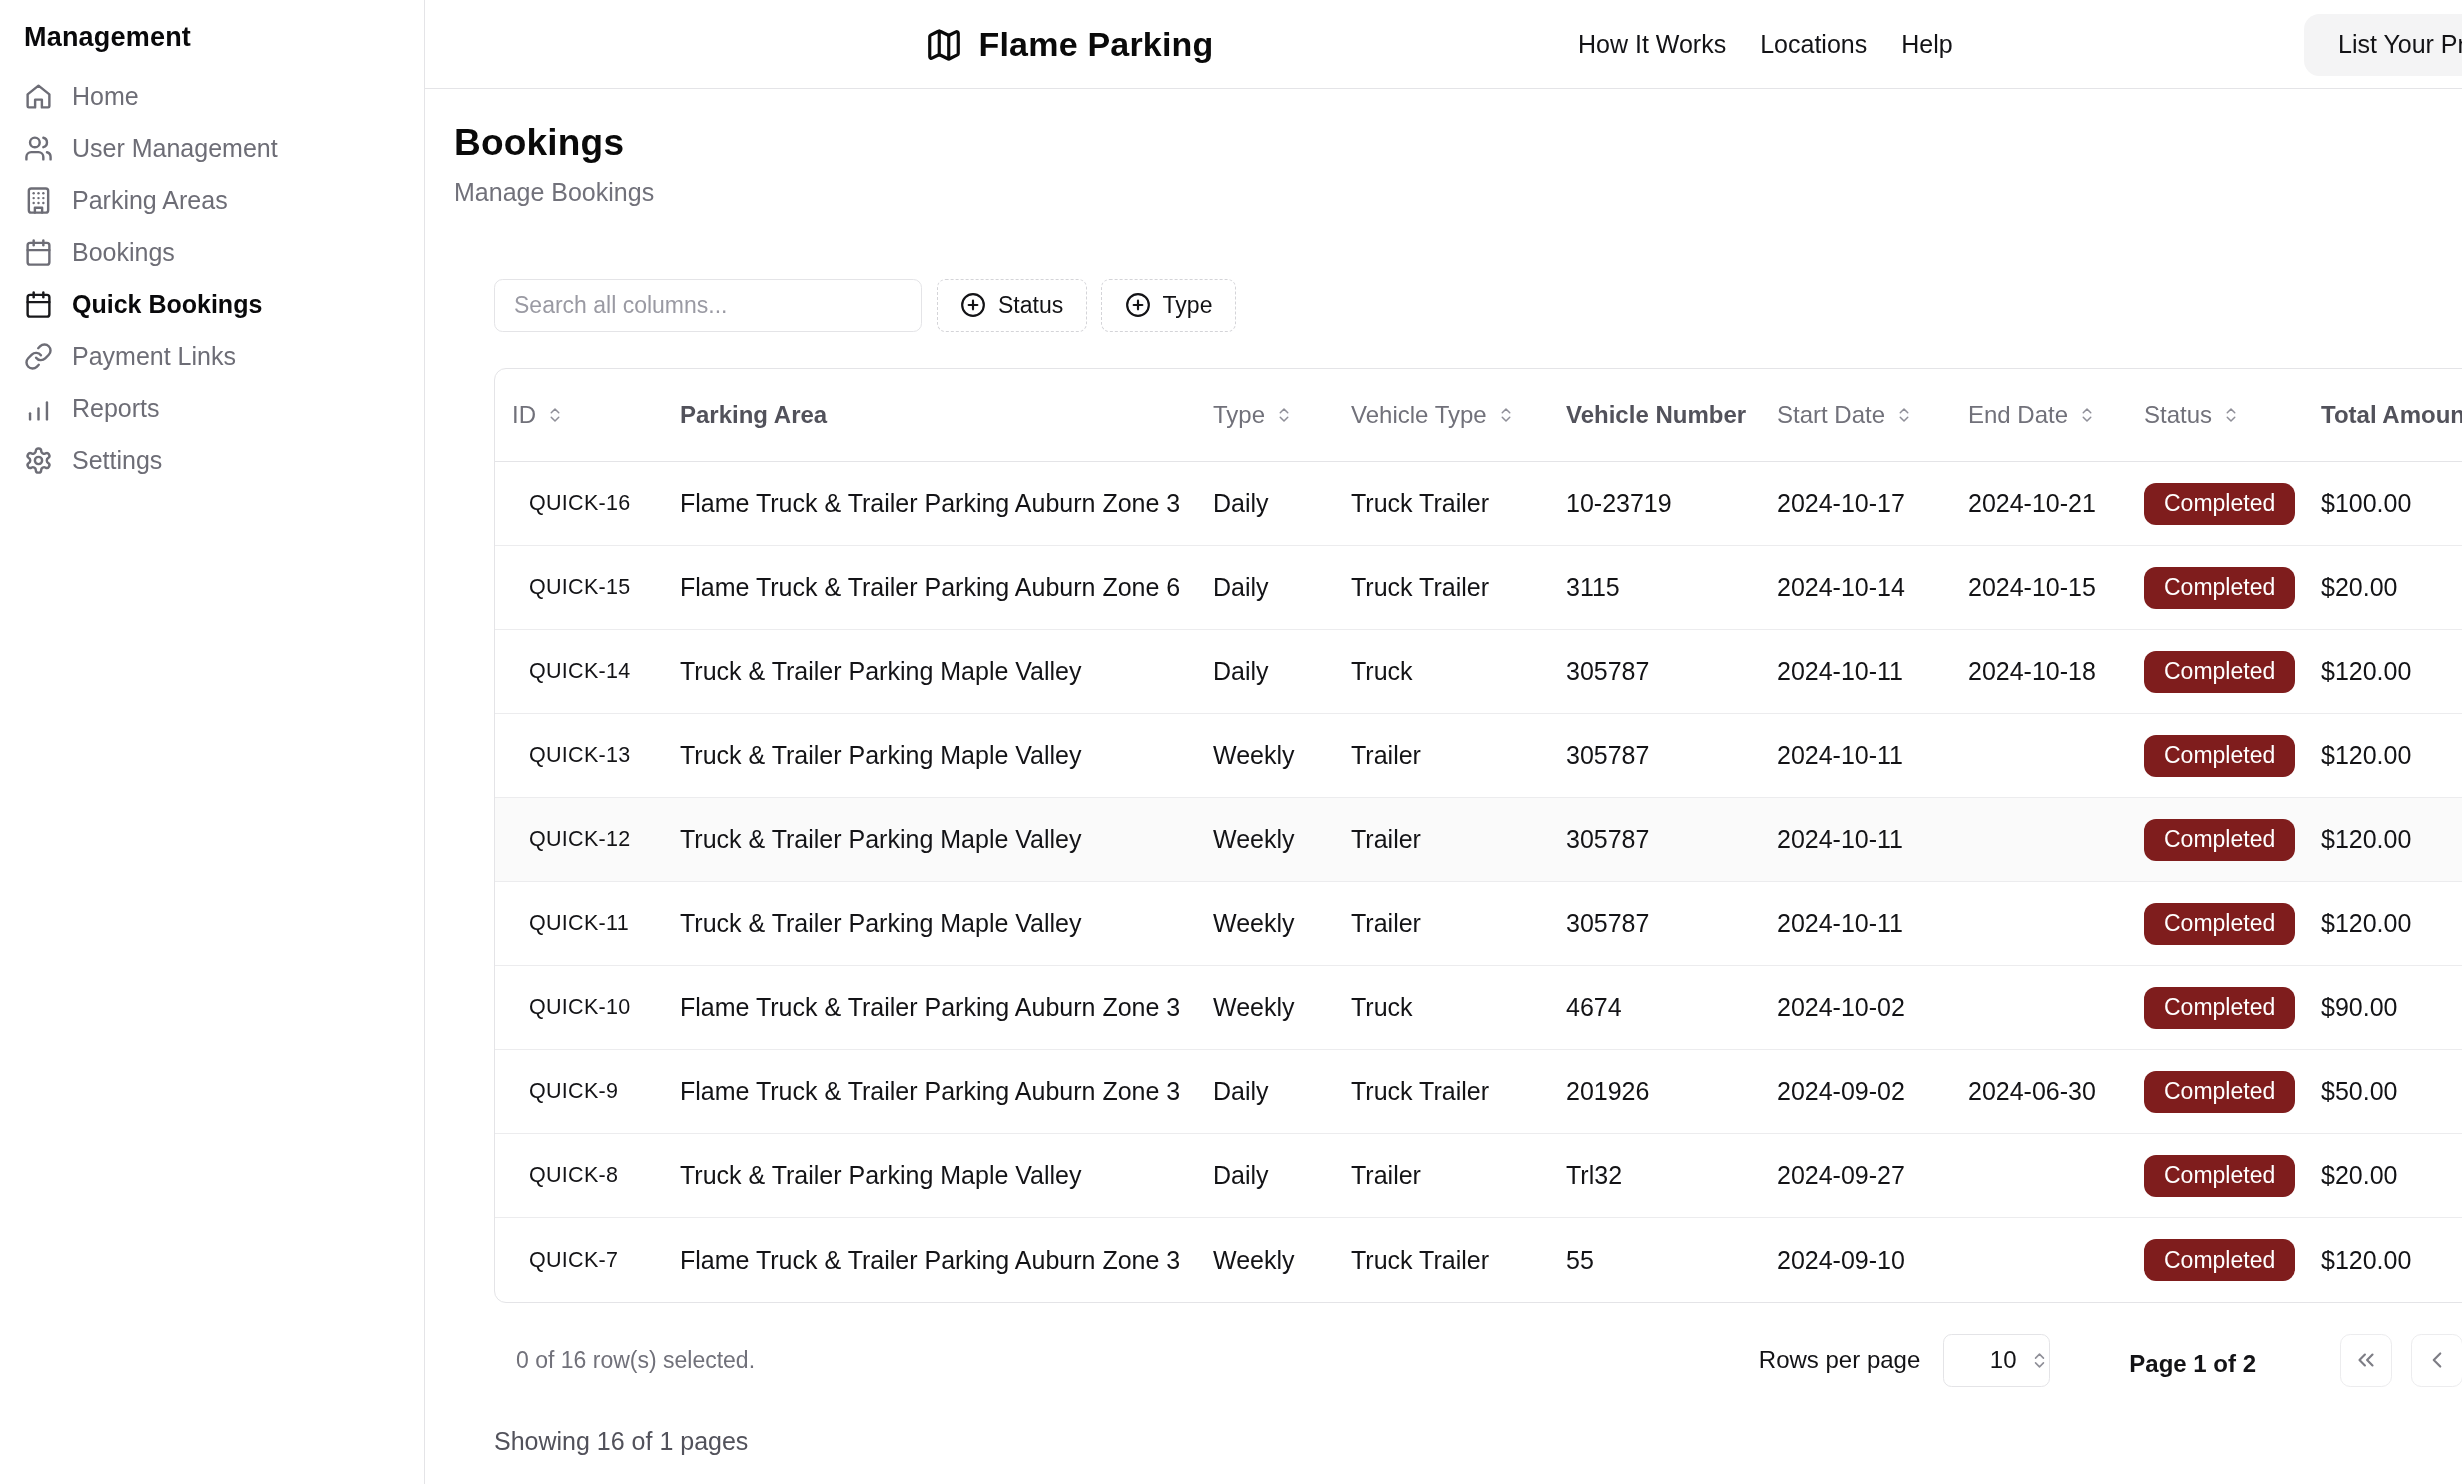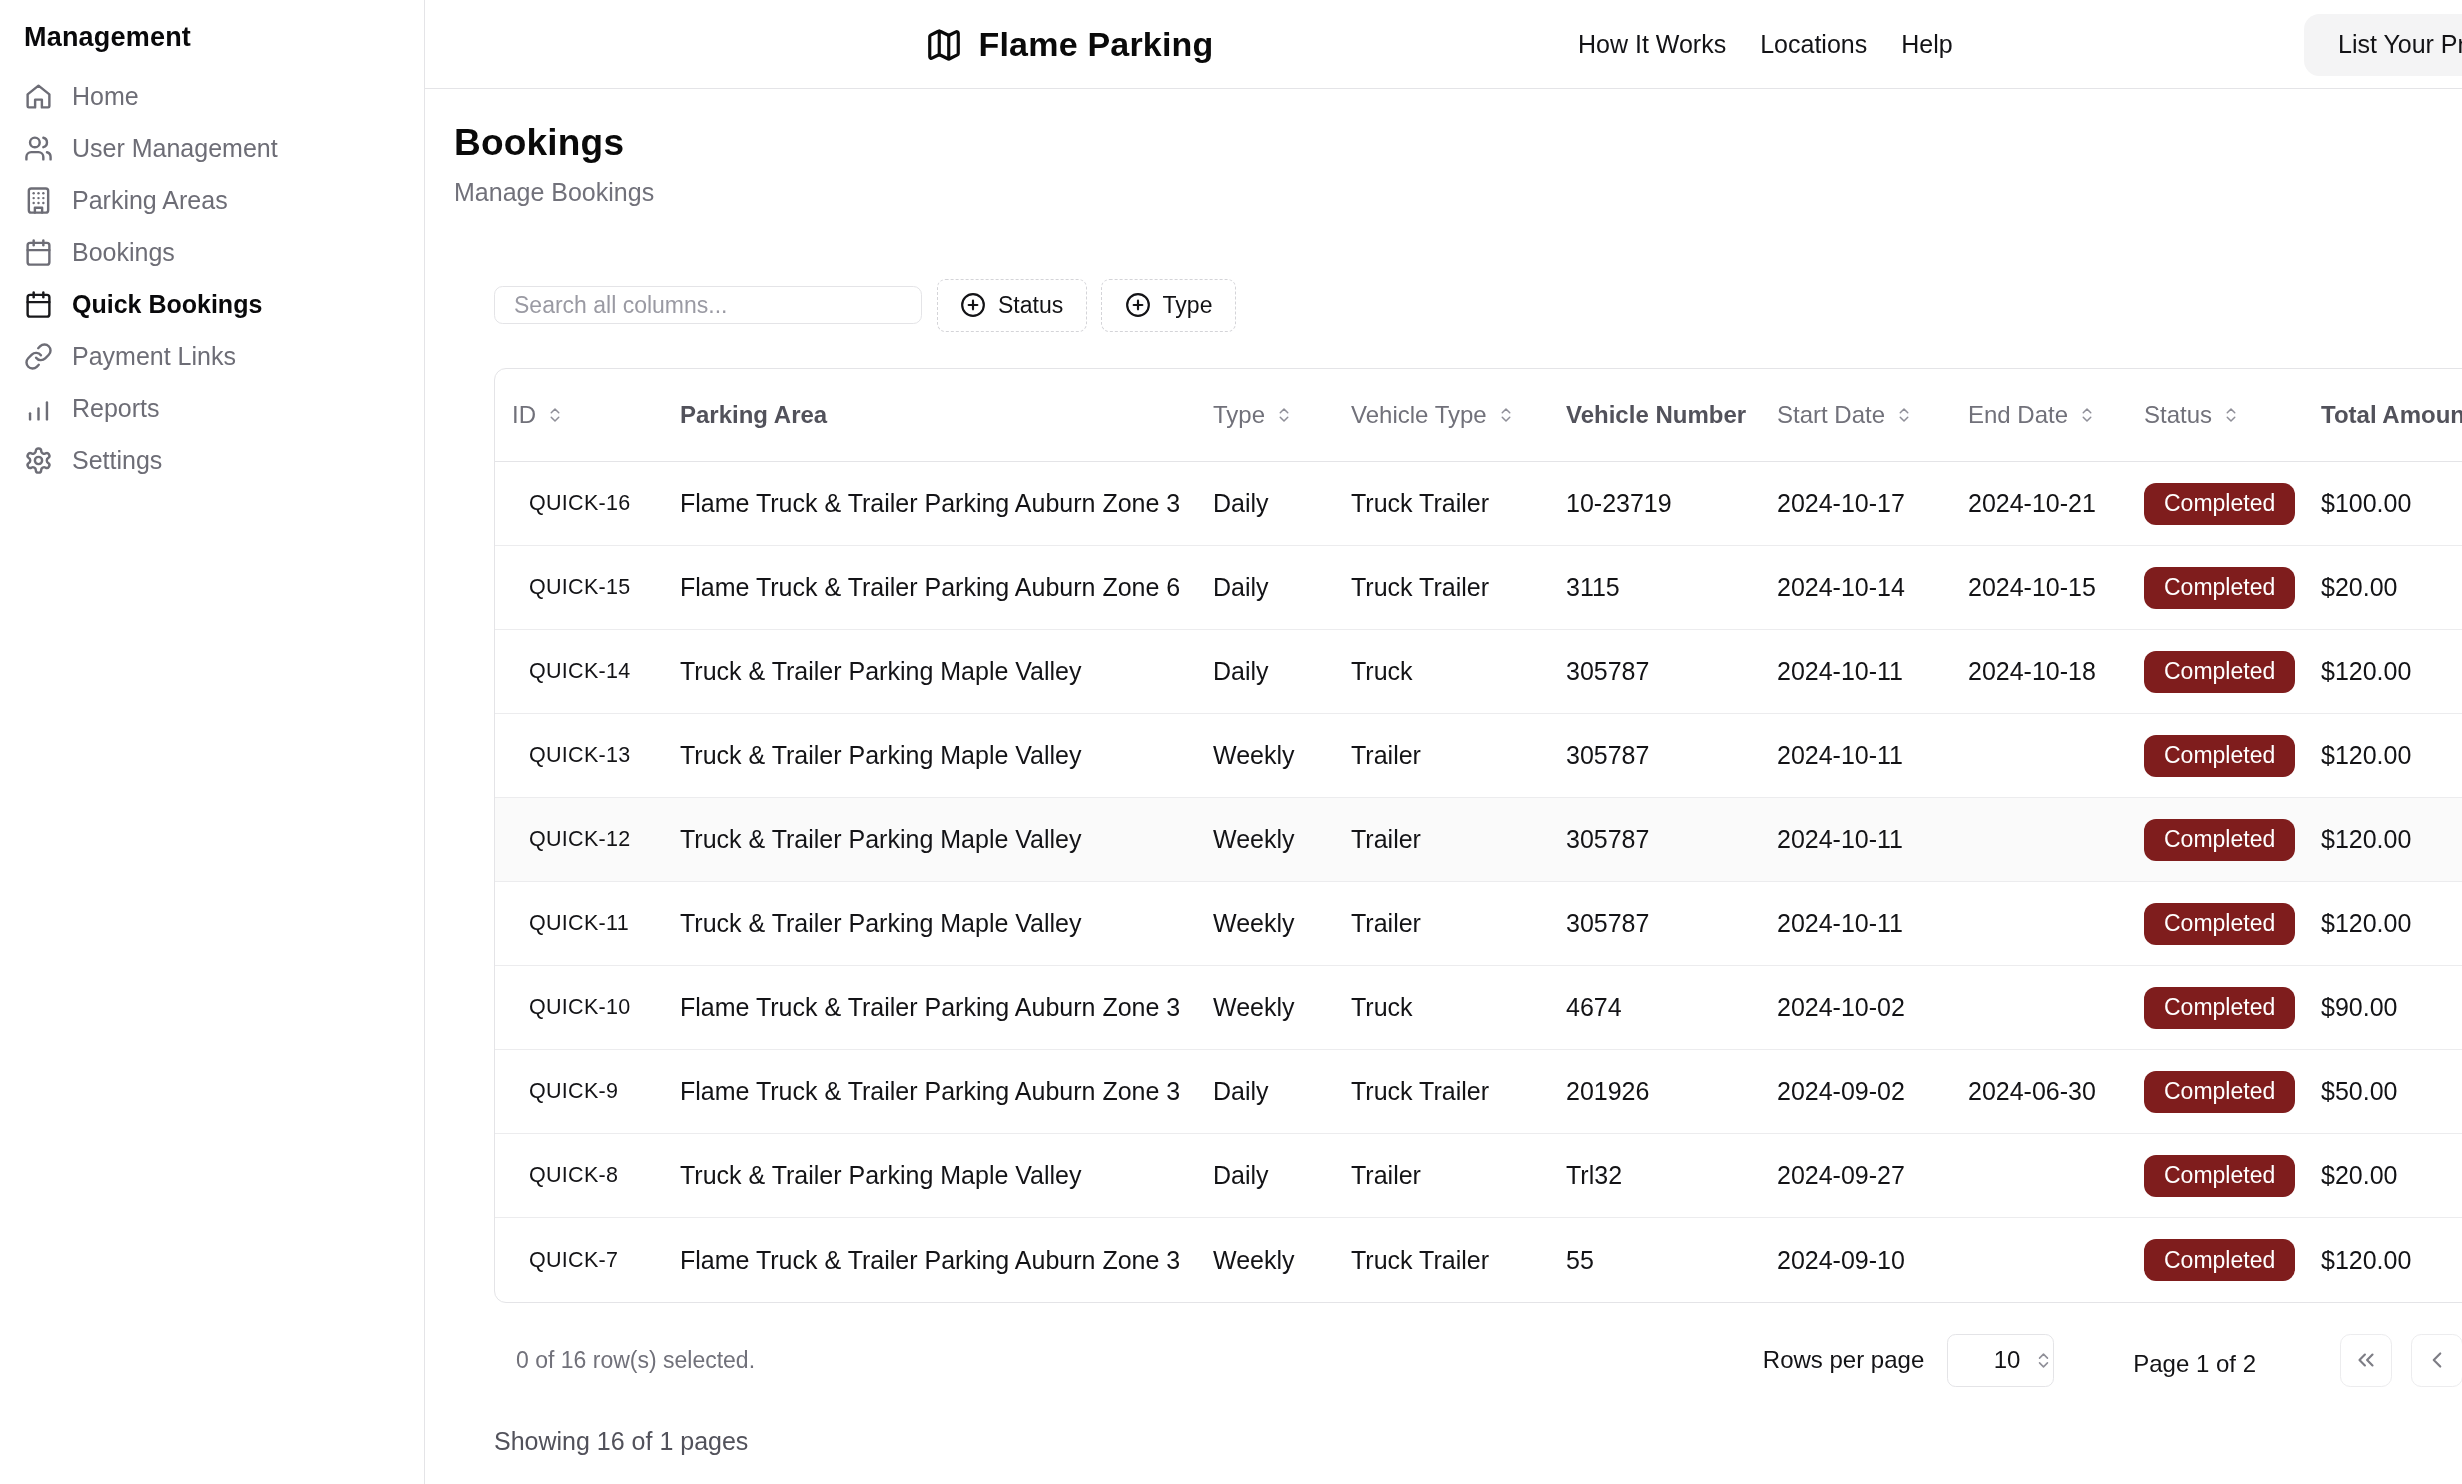--- a/index.html
+++ b/index.html
@@ -49,21 +49,21 @@
     text-align: left; padding: 0 0 0 34px; cursor: pointer; white-space: nowrap;
   }
 
   .content { padding: 33px 0 0 29px; }
   .page-title { font-size: 37px; font-weight: 700; color: #0a0a0a; letter-spacing: 0.2px; }
   .page-subtitle { margin-top: 13.8px; font-size: 25px; color: #71717a; }
 
   
   .filters { margin-top: 72px; margin-left: 40px; display: flex; align-items: center; gap: 14.6px; }
   .search-input {
-    width: 428px; height: 38px; border: 0.9px solid #e4e4e7; border-radius: 8.6px;
+    width: 428px; height: 53px; border: 0.9px solid #e4e4e7; border-radius: 8.6px;
     font-family: inherit; font-size: 23px; color: #18181b; padding: 0 19px; outline: none;
   }
   .search-input::placeholder { color: #9a9aa3; }
   .filter-btn {
     height: 53px; background: #fff; border: 0.9px dashed #d4d4d8; border-radius: 8.6px;
     display: flex; align-items: center; gap: 12px; padding: 0 22.4px;
     font-family: inherit; font-size: 23px; font-weight: 500; color: #131316; cursor: pointer;
   }
   .filter-btn .ic { width: 26px; height: 26px; color: #131316; }
 
@@ -101,21 +101,21 @@
   }
   .selected-text { font-size: 23px; color: #71717a; margin-left: 22px; }
   .pager { display: flex; align-items: center; }
   .rpp-label { font-size: 24px; font-weight: 500; color: #131316; }
   .rpp-select {
     margin-left: 23px; width: 107px; height: 53px; border: 0.9px solid #e4e4e7; border-radius: 8.6px;
     display: flex; align-items: center; justify-content: flex-end; gap: 13.8px;
     font-size: 24px; color: #131316; cursor: pointer; background: #fff;
   }
   .rpp-select .ic { width: 19px; height: 19px; color: #8f8f98; }
-  .page-info { margin-left: 79px; font-size: 24px; font-weight: 400; color: #131316; margin-top: 8px; }
+  .page-info { margin-left: 79px; font-size: 24px; font-weight: 700; color: #131316; margin-top: 8px; }
   .pg-btn {
     margin-left: 19px; width: 52px; height: 53px; background: #fff;
     border: 0.9px solid #ececee; border-radius: 10.3px;
     display: flex; align-items: center; justify-content: center; cursor: pointer;
   }
   .pg-btn:first-of-type { margin-left: 84px; }
   .pg-btn .ic { width: 26px; height: 26px; color: #7d7d85; }
   .showing-text { margin-left: 40px; margin-top: 40px; font-size: 25px; color: #52525b; }
 </style>
 </head>

